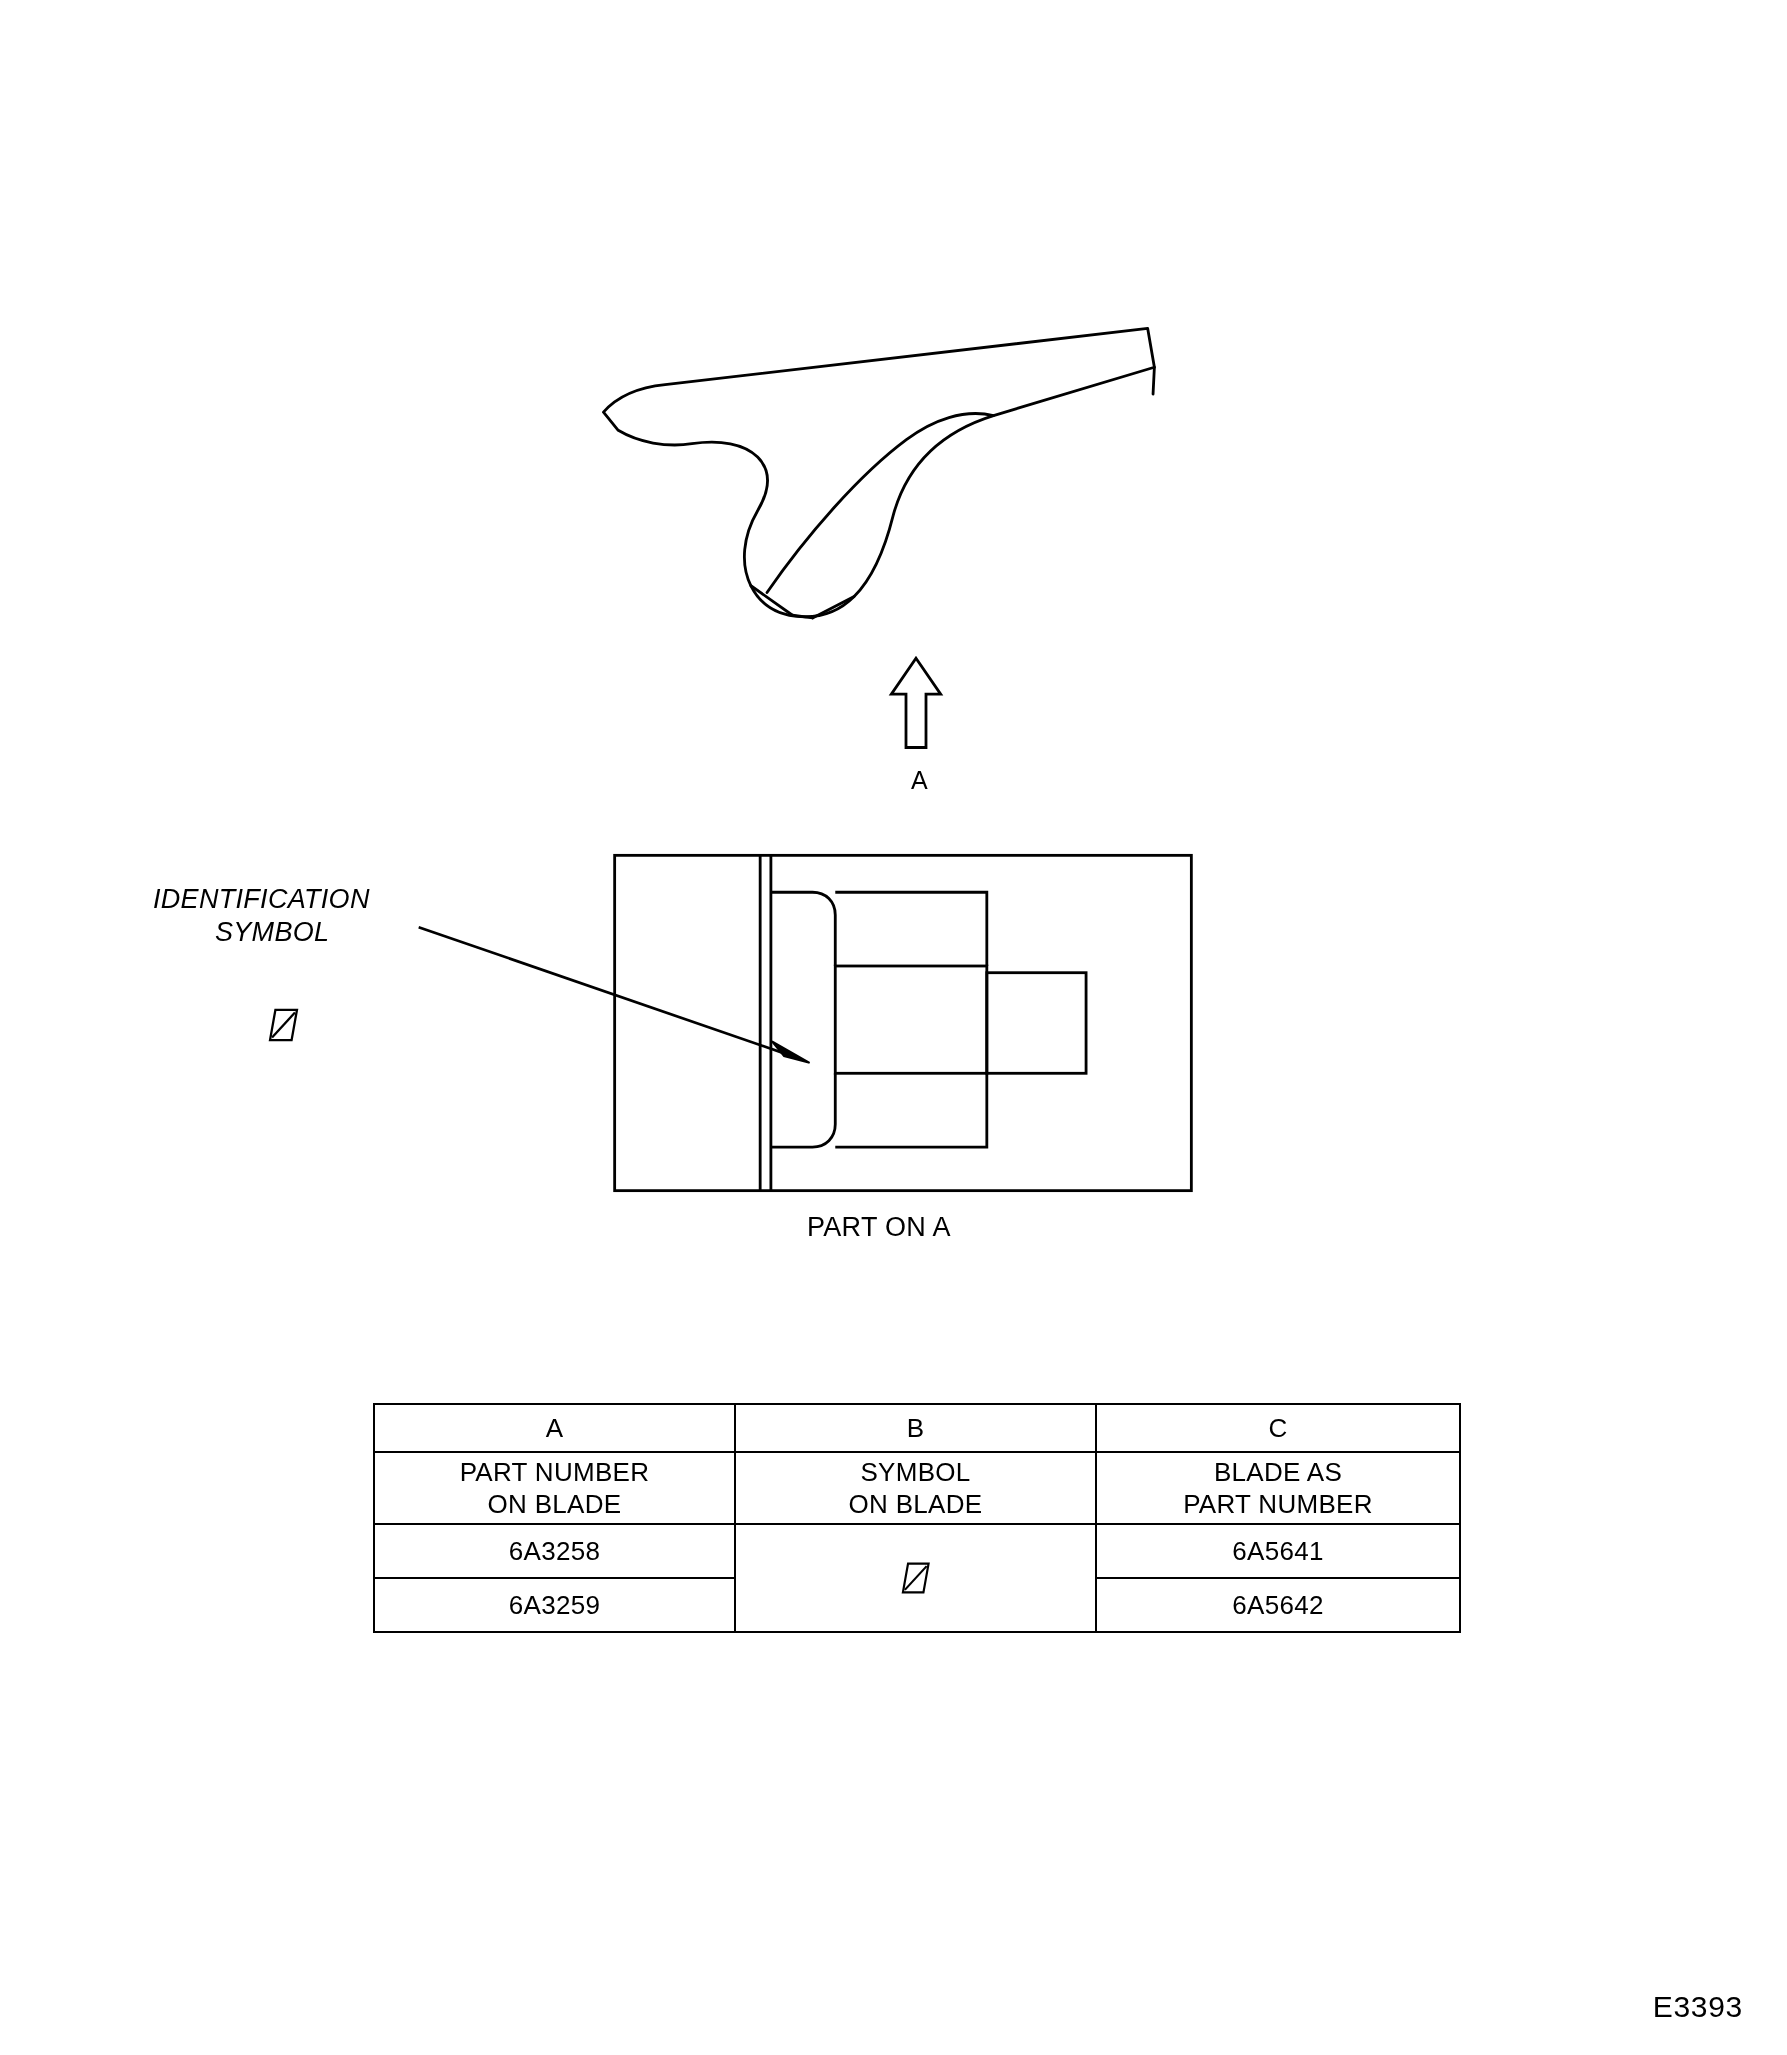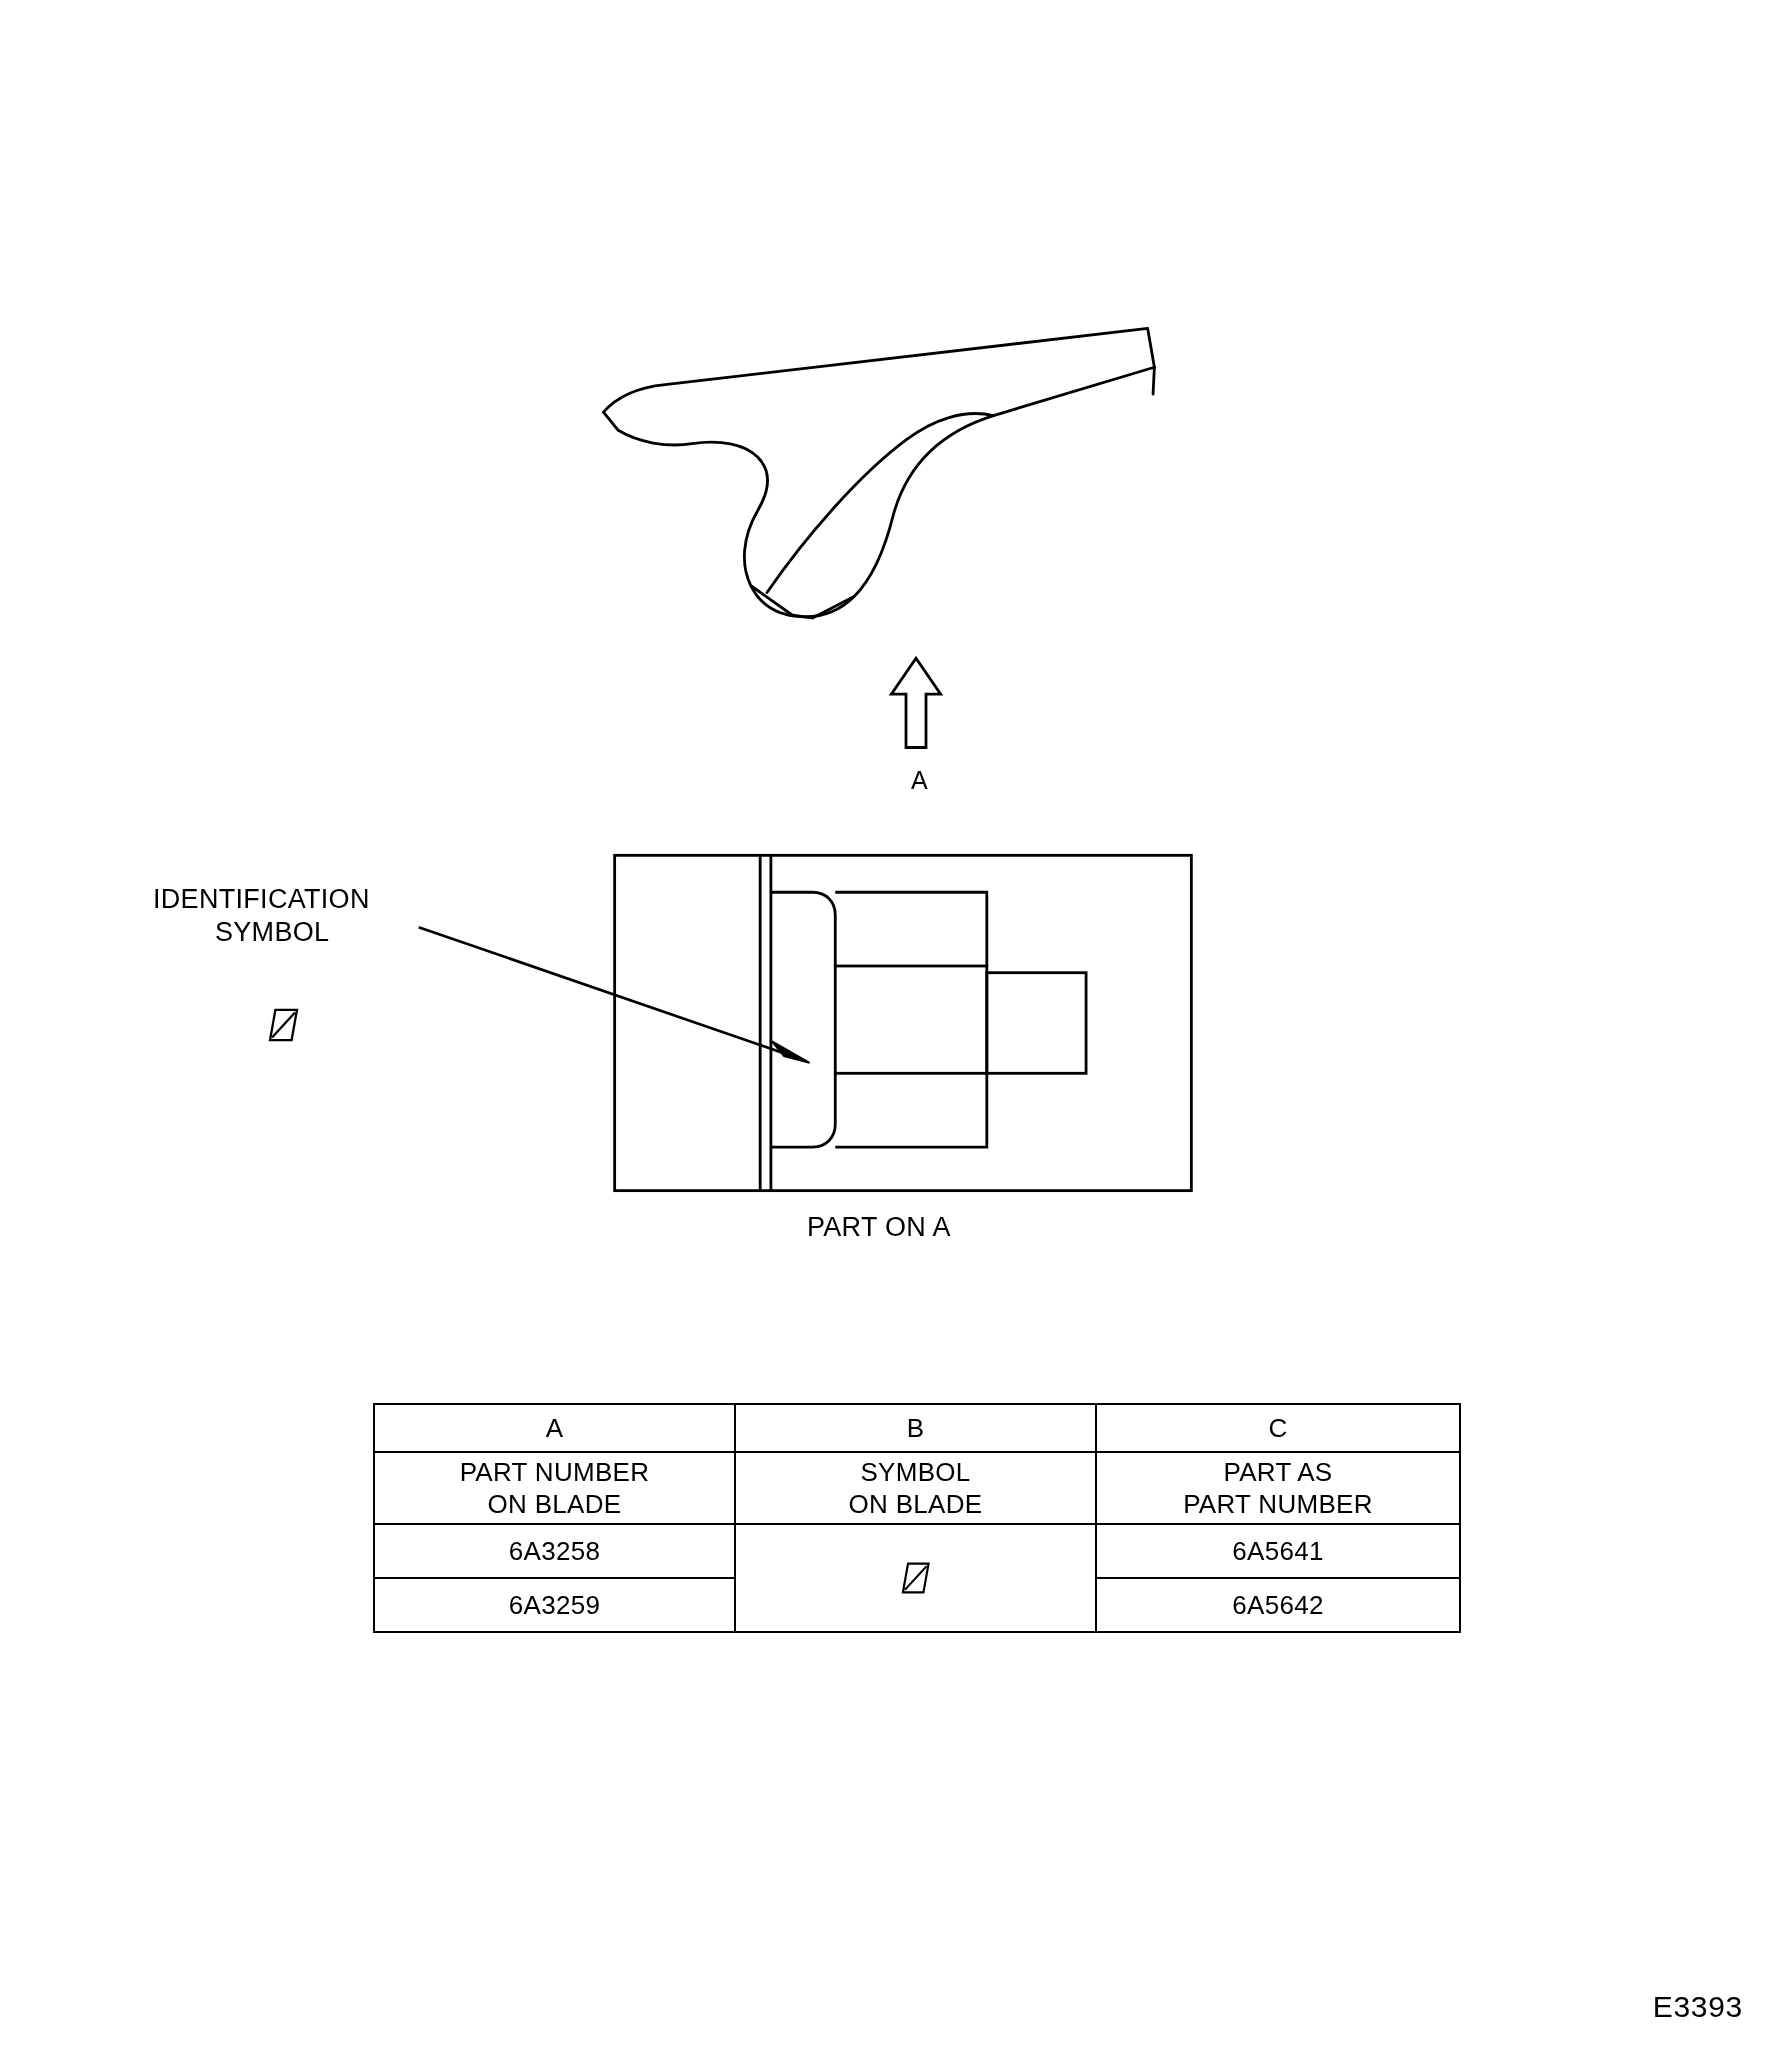--- a/index.html
+++ b/index.html
@@ -45,20 +45,21 @@
     top: 765px;
     font-size: 25px;
   }
 
   
   #identification-symbol-label {
     left: 153px;
     top: 883px;
     font-size: 27px;
     letter-spacing: 0.3px;
+    font-style: italic;
   }
   #identification-symbol-label .line2 {
     display: block;
     margin-left: 62px;
   }
   #callout-symbol-box {
     left: 268px;
     top: 1007px;
     width: 31px;
     height: 36px;
@@ -203,21 +204,21 @@
   <tr class="head-desc">
     <td class="col-a cell-two-line">
       <span>PART NUMBER</span>
       <span>ON BLADE</span>
     </td>
     <td class="col-b cell-two-line">
       <span>SYMBOL</span>
       <span>ON BLADE</span>
     </td>
     <td class="col-c cell-two-line">
-      <span>PART AS</span>
+      <span>BLADE AS</span>
       <span>PART NUMBER</span>
     </td>
   </tr>
   <tr class="data-row">
     <td class="col-a">6A3258</td>
     <td class="col-b symbol-cell" rowspan="2">
       <span class="symbol-box-inline">
         <svg width="29.5" height="34" viewBox="0 0 46 53" xmlns="http://www.w3.org/2000/svg">
           <g fill="none" stroke="#000" stroke-width="3.4">
             <path d="M 11,4 L 43,4 L 35,49 L 3,49 Z"></path>

